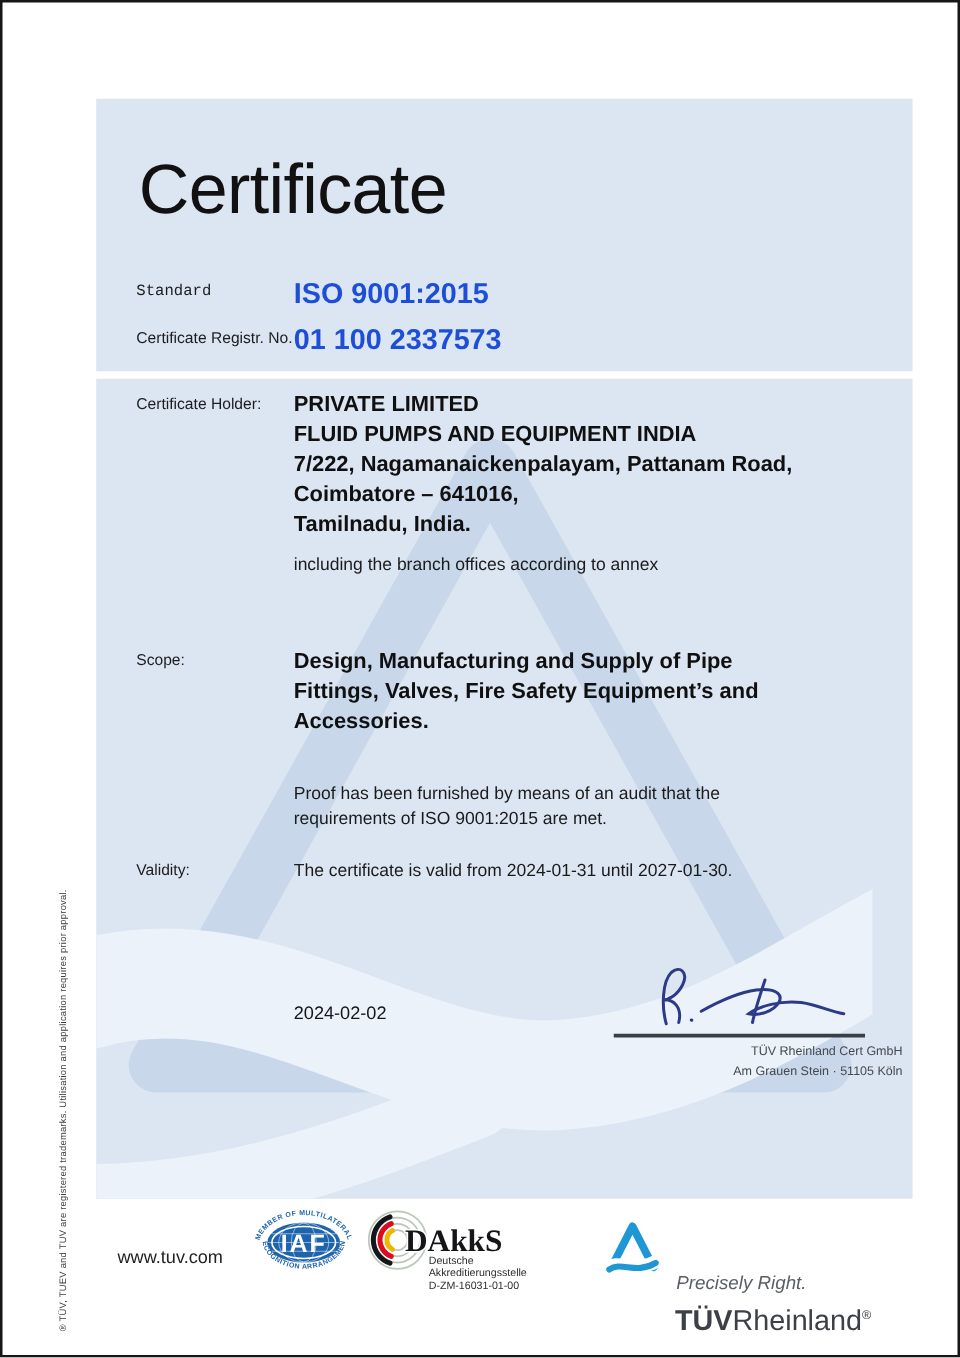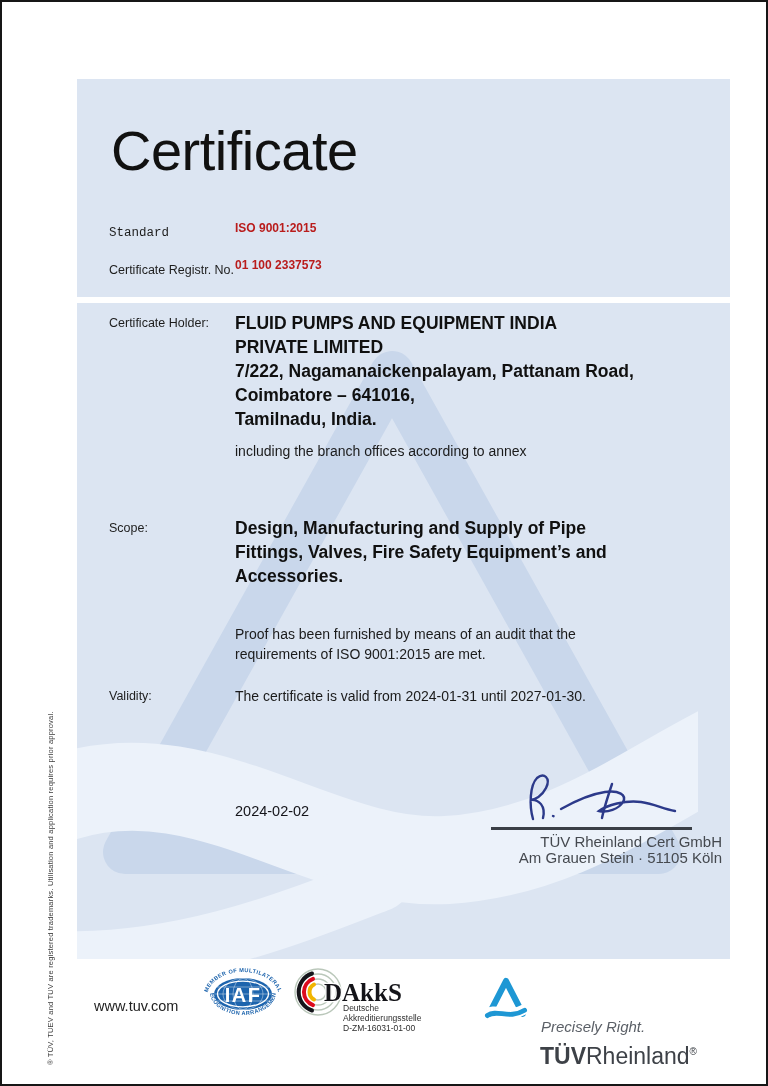--- a/index.html
+++ b/index.html
@@ -7,26 +7,26 @@
     position:relative; width:768px; height:1086px; background:#ffffff;
     box-sizing:border-box; border:2px solid #161616; overflow:hidden;
     font-family:"Liberation Sans", sans-serif; color:#1b1b1b;
   }
   .panel { position:absolute; left:75px; width:621px; background:#dce5f2; }
   .panel-header { top:77px; height:218px;padding-left:32px; }
   .panel-body { top:301px; height:656px; }
   .abs { position:absolute; }
   .cert-title { font-size:56px; letter-spacing:-0.5px; color:#111; line-height:1; }
   .field-label { font-size:12.5px; color:#1d1d1d; }
-  .field-value { font-size:12px; font-weight:bold; color:#b91c1c; }
+  .field-value { font-size:23px; font-weight:bold; color:#1d4ed8; }
   .bold-block { font-size:17.5px; font-weight:bold; line-height:24px; color:#101010; }
   .para { font-size:14px; line-height:20px; color:#1b1b1b; }
   .issue-date { font-size:14.5px; color:#15151a; }
   .sig-line { background:#3a3f46; height:2.5px; }
-  .issuer { font-size:15px; line-height:15.5px; color:#45494f; text-align:right; }
+  .issuer { font-size:10px; line-height:15.5px; color:#45494f; text-align:right; }
   .website { font-size:14.5px; color:#222; }
   .dakks-sub { font-size:8.5px; line-height:10px; color:#2e2e2e; }
   .tuv-brand { font-size:23px; color:#3d4147; white-space:nowrap; }
   .tuv-brand .b { font-weight:bold; }
   .tuv-brand .r { font-weight:normal; }
   .tuv-brand sup { font-size:10px; vertical-align:9px; }
   .tuv-tagline { font-size:15px; color:#5a5f66;font-style:italic; }
   .sidebar-note {
     position:absolute; left:44px; top:1063px; transform:rotate(-90deg);
     transform-origin:0 0; white-space:nowrap; font-size:7.5px;
@@ -54,22 +54,22 @@
   <div class="panel panel-body" style="overflow:hidden;padding-left:32px;">
 
     <svg class="wm" width="621" height="656" viewBox="0 0 621 656" aria-hidden="true">
       <path d="M315,70 L48,549 L582,549 Z" fill="none" stroke="#c9d7eb" stroke-width="44" stroke-linejoin="round"></path>
       <path d="M-30,500 C120,440 240,565 370,557 C490,550 575,478 660,438" fill="none" stroke="#ecf2fa" stroke-width="88" stroke-linecap="round"></path>
       <path d="M-30,655 C100,662 215,615 305,580" fill="none" stroke="#ecf2fa" stroke-width="55" stroke-linecap="round"></path>
     </svg>
 
     <div class="abs field-label" style="left:32px; top:13px;">Certificate Holder:</div>
     <div class="abs bold-block" style="left:158px; top:8px;">
+      <div>PRIVATE LIMITED</div>
       <div>FLUID PUMPS AND EQUIPMENT INDIA</div>
-      <div>PRIVATE LIMITED</div>
       <div>7/222, Nagamanaickenpalayam, Pattanam Road,</div>
       <div>Coimbatore – 641016,</div>
       <div>Tamilnadu, India.</div>
     </div>
 
     <div class="abs para" style="left:158px; top:138px;">including the branch offices according to annex</div>
 
     <div class="abs field-label" style="left:32px; top:218px;">Scope:</div>
     <div class="abs bold-block" style="left:158px; top:213px;">
       <div>Design, Manufacturing and Supply of Pipe</div>

